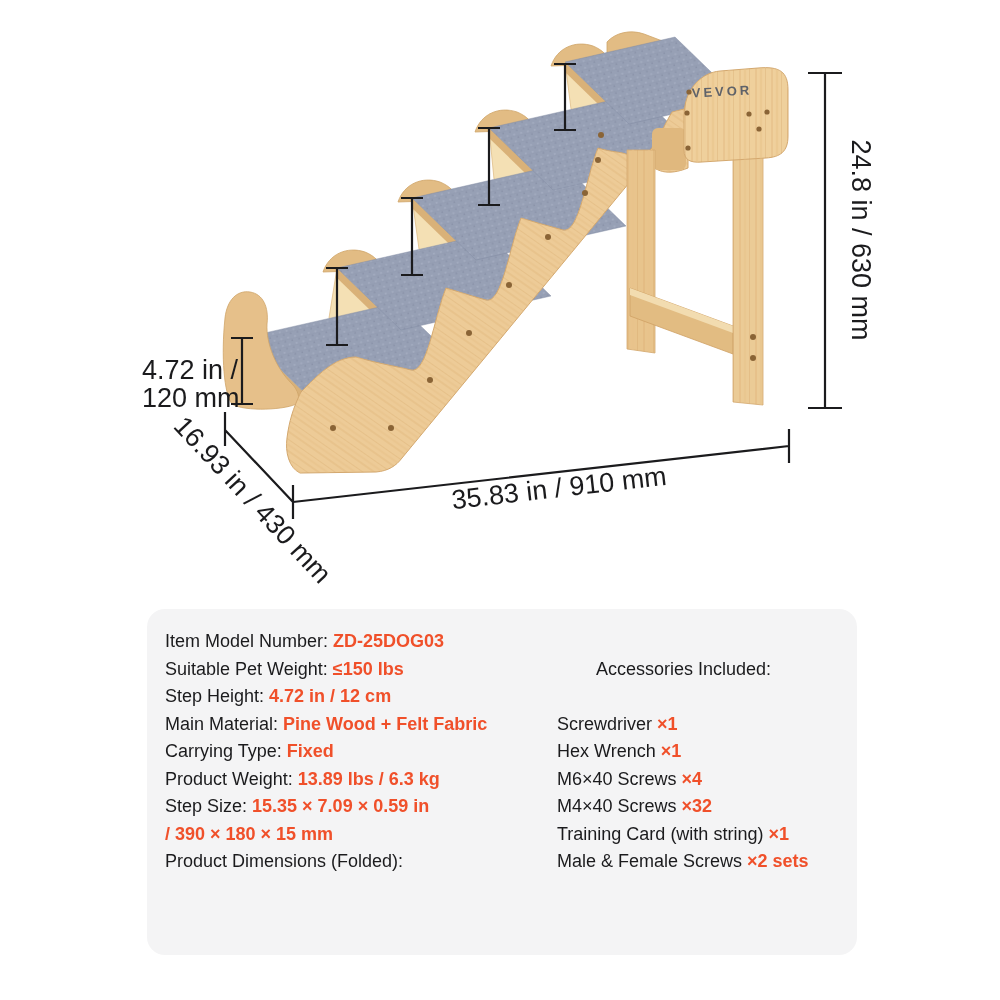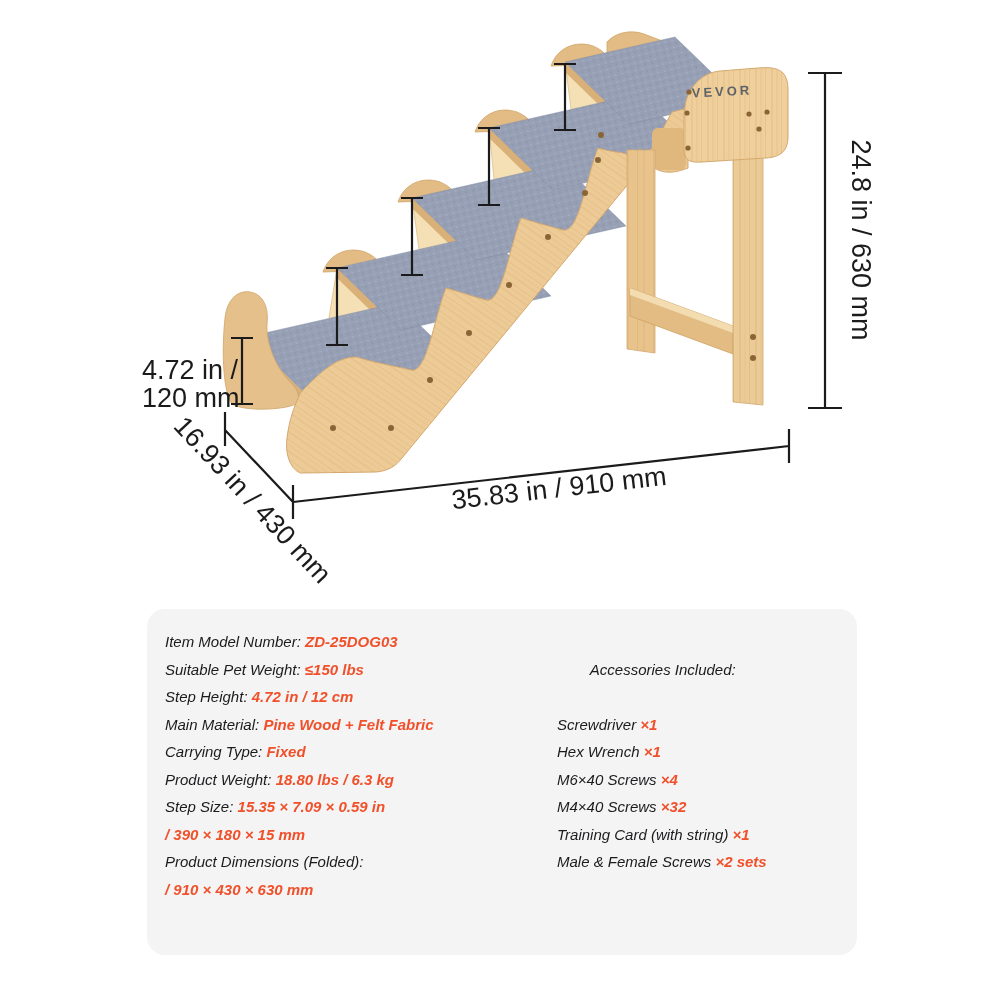--- a/index.html
+++ b/index.html
@@ -7,21 +7,21 @@
         font-family:"Liberation Sans",sans-serif;}
   .figure-wrap{position:absolute;left:0;top:0;width:1000px;height:600px;}
   svg text{font-family:"Liberation Sans",sans-serif;}
   .dimtext{font-size:27px;fill:#1b1b1d;}
   .logotext{font-size:13px;font-weight:bold;fill:#5f6269;letter-spacing:3px;}
   .spec-panel{position:absolute;left:147px;top:609px;width:710px;height:346px;
               background:#f4f4f5;border-radius:18px;}
   .spec-col{position:absolute;top:19px;}
   .spec-col.left{left:18px;width:390px;}
   .spec-col.right{left:410px;width:280px;}
-  .spec-row{display:block;font-size:15px;line-height:27.5px;color:#1b1b1d;white-space:pre;font-style:italic;}
+  .spec-row{display:block;font-size:18px;line-height:27.5px;color:#1b1b1d;white-space:pre;}
   .spec-row .lbl{color:#1b1b1d;font-weight:400;}
   .spec-row .val{color:#f0502a;font-weight:700;}
 </style>
 </head>
 <body>
 
 <div class="page">
 
   <div class="figure-wrap">
   <svg width="1000" height="600" viewBox="0 0 1000 600">
@@ -190,25 +190,24 @@
   </svg>
   </div>
 
   <div class="spec-panel">
     <div class="spec-col left">
         <div class="spec-row"><span class="lbl">Item Model Number: </span><span class="val">ZD-25DOG03</span></div>
         <div class="spec-row"><span class="lbl">Suitable Pet Weight: </span><span class="val">≤150 lbs</span></div>
         <div class="spec-row"><span class="lbl">Step Height: </span><span class="val">4.72 in / 12 cm</span></div>
         <div class="spec-row"><span class="lbl">Main Material: </span><span class="val">Pine Wood + Felt Fabric</span></div>
         <div class="spec-row"><span class="lbl">Carrying Type: </span><span class="val">Fixed</span></div>
-        <div class="spec-row"><span class="lbl">Product Weight: </span><span class="val">18.80 lbs / 6.3 kg</span></div>
+        <div class="spec-row"><span class="lbl">Product Weight: </span><span class="val">13.89 lbs / 6.3 kg</span></div>
         <div class="spec-row"><span class="lbl">Step Size: </span><span class="val">15.35 × 7.09 × 0.59 in</span></div>
         <div class="spec-row"><span class="lbl"></span><span class="val">/ 390 × 180 × 15 mm</span></div>
         <div class="spec-row"><span class="lbl">Product Dimensions (Folded):</span><span class="val"></span></div>
-        <div class="spec-row"><span class="lbl"></span><span class="val">/ 910 × 430 × 630 mm</span></div>
       </div>
     <div class="spec-col right">
       <div class="spec-row">
         <span class="lbl">Accessories Included:</span>
       </div>
       <div>
           <div class="spec-row"><span class="lbl">Screwdriver </span><span class="val">×1</span></div>
           <div class="spec-row"><span class="lbl">Hex Wrench </span><span class="val">×1</span></div>
           <div class="spec-row"><span class="lbl">M6×40 Screws </span><span class="val">×4</span></div>
           <div class="spec-row"><span class="lbl">M4×40 Screws </span><span class="val">×32</span></div>

